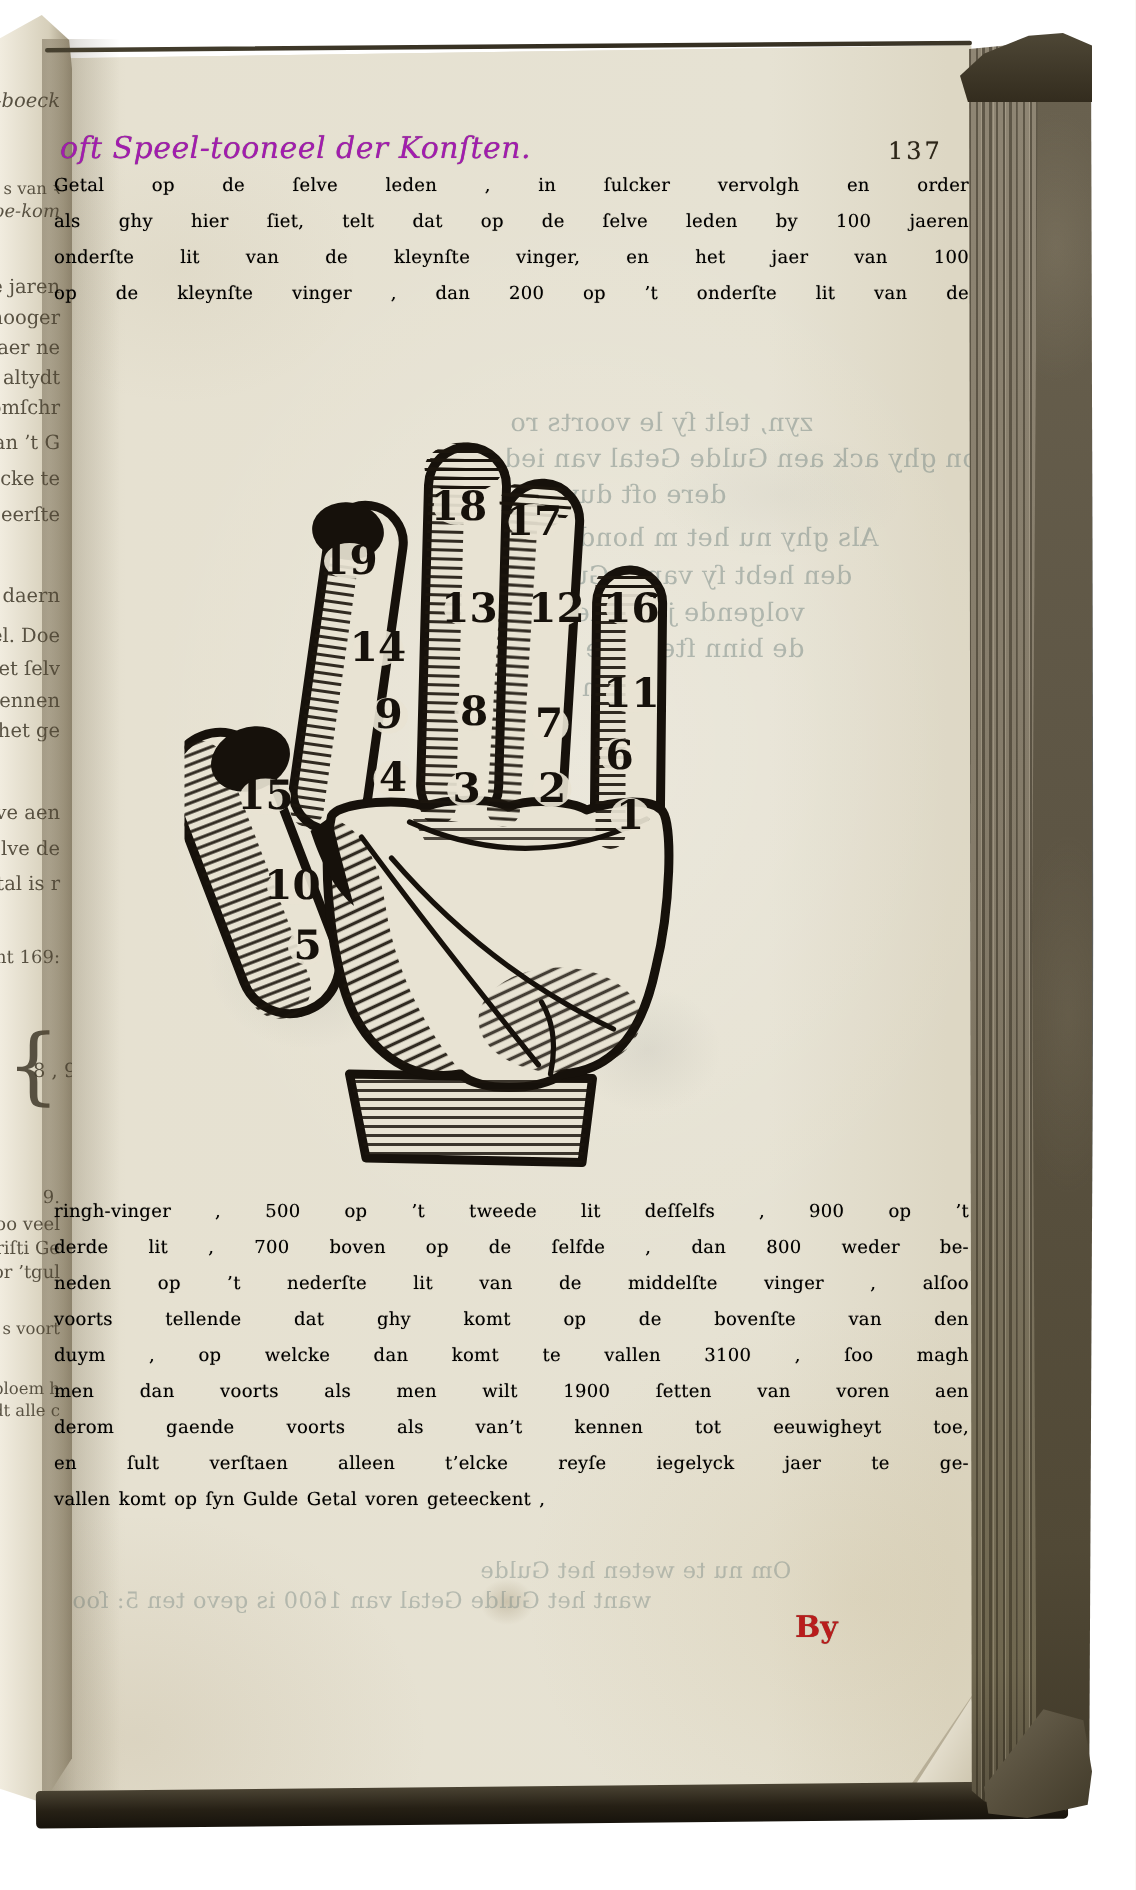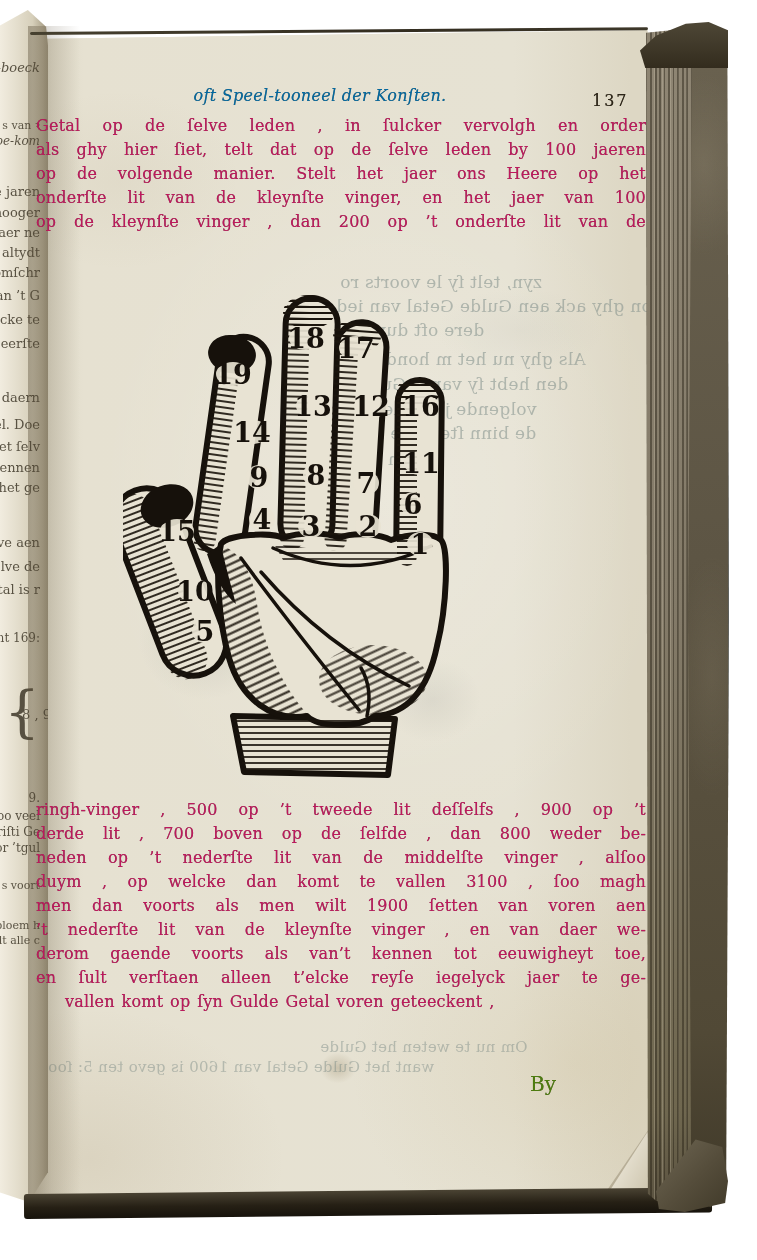--- a/index.html
+++ b/index.html
@@ -59,33 +59,33 @@
 
   
   #left-strip{position:absolute;left:0;top:10px;width:48px;height:1192px;z-index:4;
     background:
       linear-gradient(90deg,#f1ecdf 0%,#e4decd 35%,#d6cfba 68%,#b3aa93 88%,#9a9079 100%);
     clip-path:polygon(0 1.3%,58% 0,96% 1.4%,100% 3%,100% 97.5%,60% 100%,0 99.2%);}
   .frag{position:absolute;right:8px;white-space:nowrap;font-size:13px;line-height:1.05;
     color:#453e2f;transform:translateY(-50%);opacity:.88;}
 
   
-  #header-title{position:absolute;left:40px;top:86px;width:560px;z-index:6;text-align:center;
-    font-style:italic;font-size:16px;color:#0369a1;letter-spacing:.3px;
+  #header-title{position:absolute;left:40px;top:86px;width:560px;z-index:6;text-align:left;
+    font-style:italic;font-size:20px;color:#a21caf;letter-spacing:.3px;
     text-shadow:0 0 .5px rgba(44,37,24,.6);}
   #page-number{position:absolute;left:592px;top:91px;z-index:6;font-size:16px;color:#2c2518;
     letter-spacing:2px;text-shadow:0 0 .5px rgba(44,37,24,.6);}
   .para{position:absolute;left:36px;width:610px;z-index:6;}
   #para-top{top:116px;}
   #para-bottom{top:800px;}
-  .tline{height:24px;font-size:16px;color:#be185d;text-align:justify;text-align-last:justify;
+  .tline{height:24px;font-size:12px;color:#000000;text-align:justify;text-align-last:justify;
     letter-spacing:.2px;word-spacing:1.5px;white-space:nowrap;
     text-shadow:0 0 .55px rgba(43,36,23,.6);}
-  #catchword{position:absolute;left:530px;top:1072px;z-index:6;font-size:20px;font-weight:400;
-    color:#4d7c0f;text-shadow:0 0 .5px rgba(43,36,23,.6);}
+  #catchword{position:absolute;left:530px;top:1072px;z-index:6;font-size:20px;font-weight:700;
+    color:#b91c1c;text-shadow:0 0 .5px rgba(43,36,23,.6);}
 
   
   .ghost{position:absolute;z-index:3;white-space:nowrap;transform:scaleX(-1);
     color:rgba(122,138,134,.52);font-size:17px;filter:blur(.4px);letter-spacing:.3px;}
   .ghost.small{font-size:15px;color:rgba(122,138,134,.46);}
 
   
   #hand-svg{position:absolute;left:123px;top:286px;z-index:6;}
   #hand-svg text{font-family:"DejaVu Serif","Liberation Serif",serif;font-weight:700;
     font-size:27px;fill:#16110b;text-anchor:middle;dominant-baseline:central;}
@@ -149,36 +149,35 @@
     <div class="ghost small" style="top: 1058px; left: 48px; right: auto;">want het Gulde Getal van 1600 is gevo ten 5: ſoo</div>
   </div>
 
 <div id="header-title">oft Speel-tooneel der Konſten.</div>
 <div id="page-number">137</div>
 
 <div id="para-top" class="para">
 
 <div class="tline">Getal op de ſelve leden , in ſulcker vervolgh en order</div>
     <div class="tline">als ghy hier ſiet, telt dat op de ſelve leden by 100 jaeren</div>
-    <div class="tline">op de volgende manier. Stelt het jaer ons Heere op het</div>
     <div class="tline">onderſte lit van de kleynſte vinger, en het jaer van 100</div>
     <div class="tline">op de kleynſte vinger , dan 200 op ’t onderſte lit van de</div>
   </div>
 
 <div id="para-bottom" class="para">
 
 <div class="tline">ringh-vinger , 500 op ’t tweede lit deſſelfs , 900 op ’t</div>
     <div class="tline">derde lit , 700 boven op de ſelfde , dan 800 weder be-</div>
     <div class="tline">neden op ’t nederſte lit van de middelſte vinger , alſoo</div>
+    <div class="tline">voorts tellende dat ghy komt op de bovenſte van den</div>
     <div class="tline">duym , op welcke dan komt te vallen 3100 , ſoo magh</div>
     <div class="tline">men dan voorts als men wilt 1900 ſetten van voren aen</div>
-    <div class="tline">’t nederſte lit van de kleynſte vinger , en van daer we-</div>
     <div class="tline">derom gaende voorts als van’t kennen tot eeuwigheyt toe,</div>
     <div class="tline">en ſult verſtaen alleen t’elcke reyſe iegelyck jaer te ge-</div>
-    <div class="tline" style="text-align-last: left; margin-left: 29px;">vallen komt op ſyn Gulde Getal voren geteeckent ,</div>
+    <div class="tline" style="text-align-last: left;">vallen komt op ſyn Gulde Getal voren geteeckent ,</div>
   </div>
 
 <div id="catchword">By</div>
 
 <svg id="hand-svg" width="342" height="492" viewBox="0 0 342 492">
   <defs>
     <pattern id="hh" width="6" height="6" patternUnits="userSpaceOnUse">
       <path d="M0 3 H6" stroke="#1b150d" stroke-width="2"></path>
     </pattern>
     <pattern id="hd" width="7" height="7" patternUnits="userSpaceOnUse" patternTransform="rotate(-25)">

